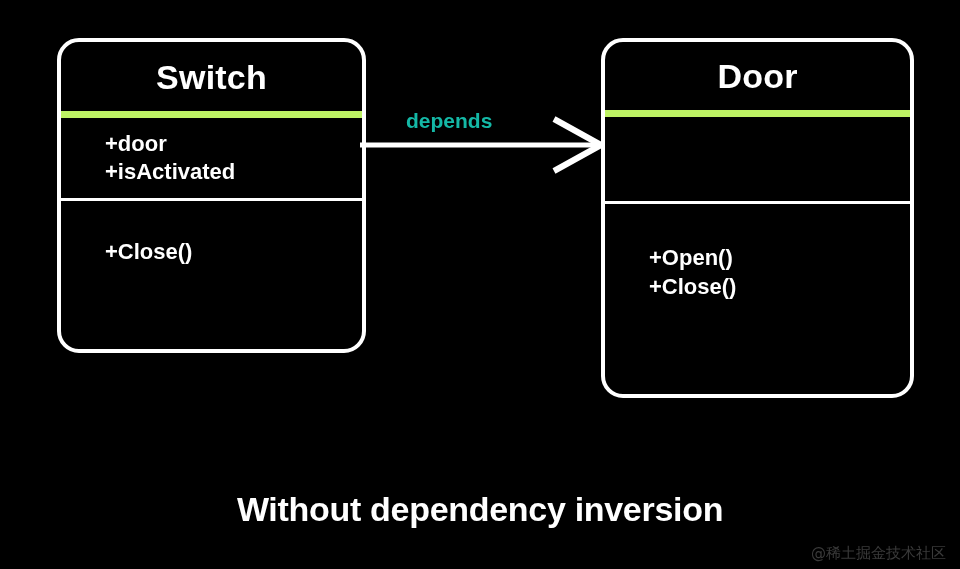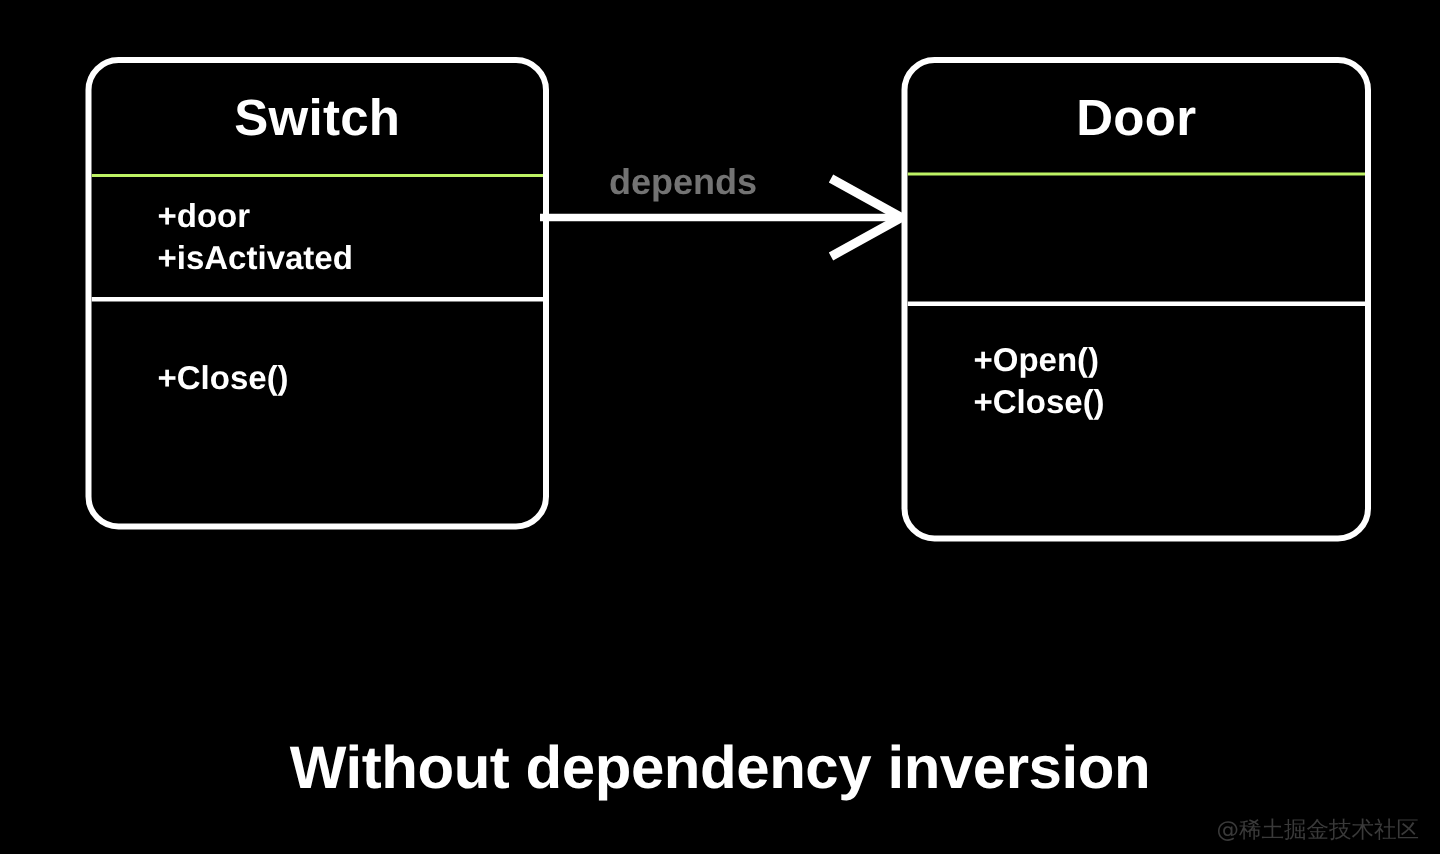--- a/index.html
+++ b/index.html
@@ -31,21 +31,21 @@
     overflow: hidden;
   }
   .uml-title-row {
     position: absolute;
     left: 0;
     right: 0;
     top: 0;
     display: flex;
     align-items: center;
     justify-content: center;
-    border-bottom: 2px solid #bef264;
+    border-bottom: 7px solid #bef264;
     box-sizing: border-box;
   }
   .uml-title {
     color: #ffffff;
     font-size: 34px;
     font-weight: 700;
     letter-spacing: 0.2px;
     line-height: 1;
   }
   .uml-compartment {
@@ -68,39 +68,39 @@
     white-space: pre;
   }
 
   
   #switch-box { left: 57px; top: 38px; width: 309px; height: 315px; }
   #switch-box .uml-title-row { height: 76px; }
   #switch-box .compartment-attrs { top: 76px; height: 83px; padding-left: 44px; }
   #switch-box .compartment-methods { top: 159px; bottom: 0; padding-left: 44px; padding-bottom: 46px; }
 
   
-  #door-box { left: 601px; top: 38px; width: 313px; height: 323px; }
+  #door-box { left: 601px; top: 38px; width: 313px; height: 360px; }
   #door-box .uml-title-row { height: 75px; }
   #door-box .compartment-attrs { top: 75px; height: 87px; padding-left: 44px; }
   #door-box .compartment-methods { top: 162px; bottom: 0; padding-left: 44px; padding-bottom: 53px; }
 
   
   #dependency-arrow {
     position: absolute;
     left: 360px;
     top: 112px;
     width: 246px;
     height: 70px;
   }
   #depends-label {
     position: absolute;
     left: 406px;
     top: 110px;
-    color: #737373;
-    font-size: 24px;
+    color: #14b8a6;
+    font-size: 21px;
     font-weight: 600;
     line-height: 1;
     white-space: nowrap;
   }
 
   
   .role-caption {
     position: absolute;
     color: #ffffff;
     font-size: 21px;
@@ -113,21 +113,21 @@
   #caption-lower  { left: 601px; top: 385px; width: 313px; }
 
   
   #bottom-caption {
     position: absolute;
     left: 0;
     top: 492px;
     width: 960px;
     text-align: center;
     color: #ffffff;
-    font-size: 40px;
+    font-size: 34px;
     font-weight: 700;
     letter-spacing: -0.3px;
     line-height: 1;
     white-space: nowrap;
   }
 
   
   #watermark {
     position: absolute;
     right: 14px;

